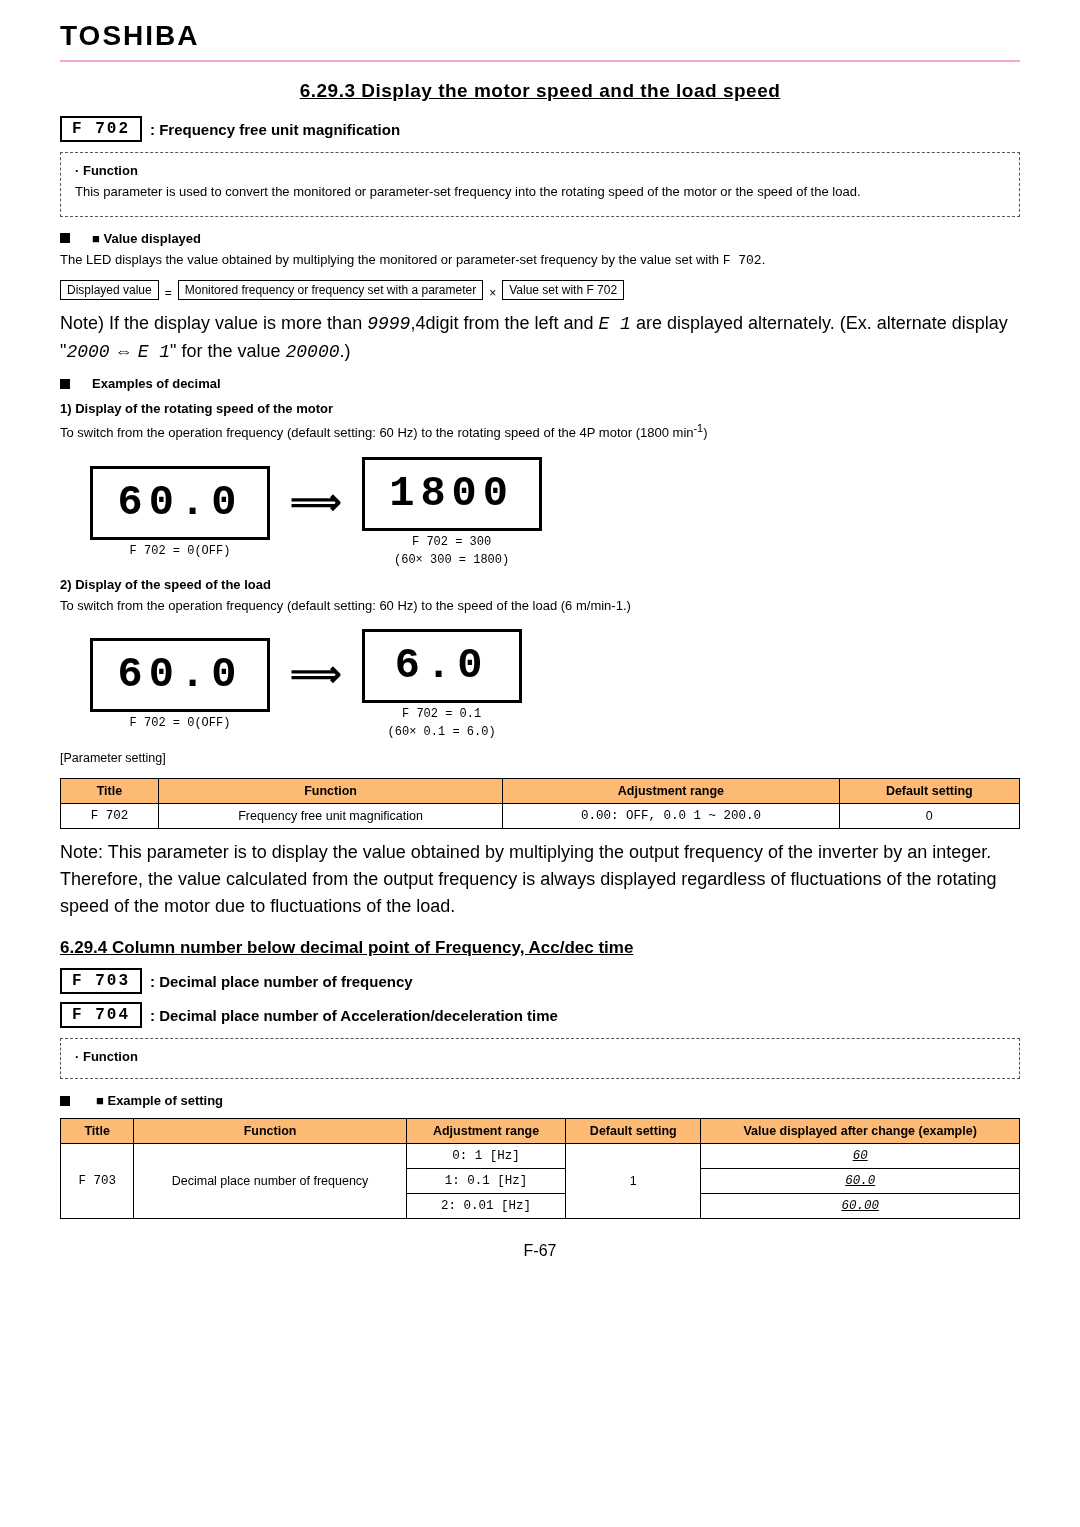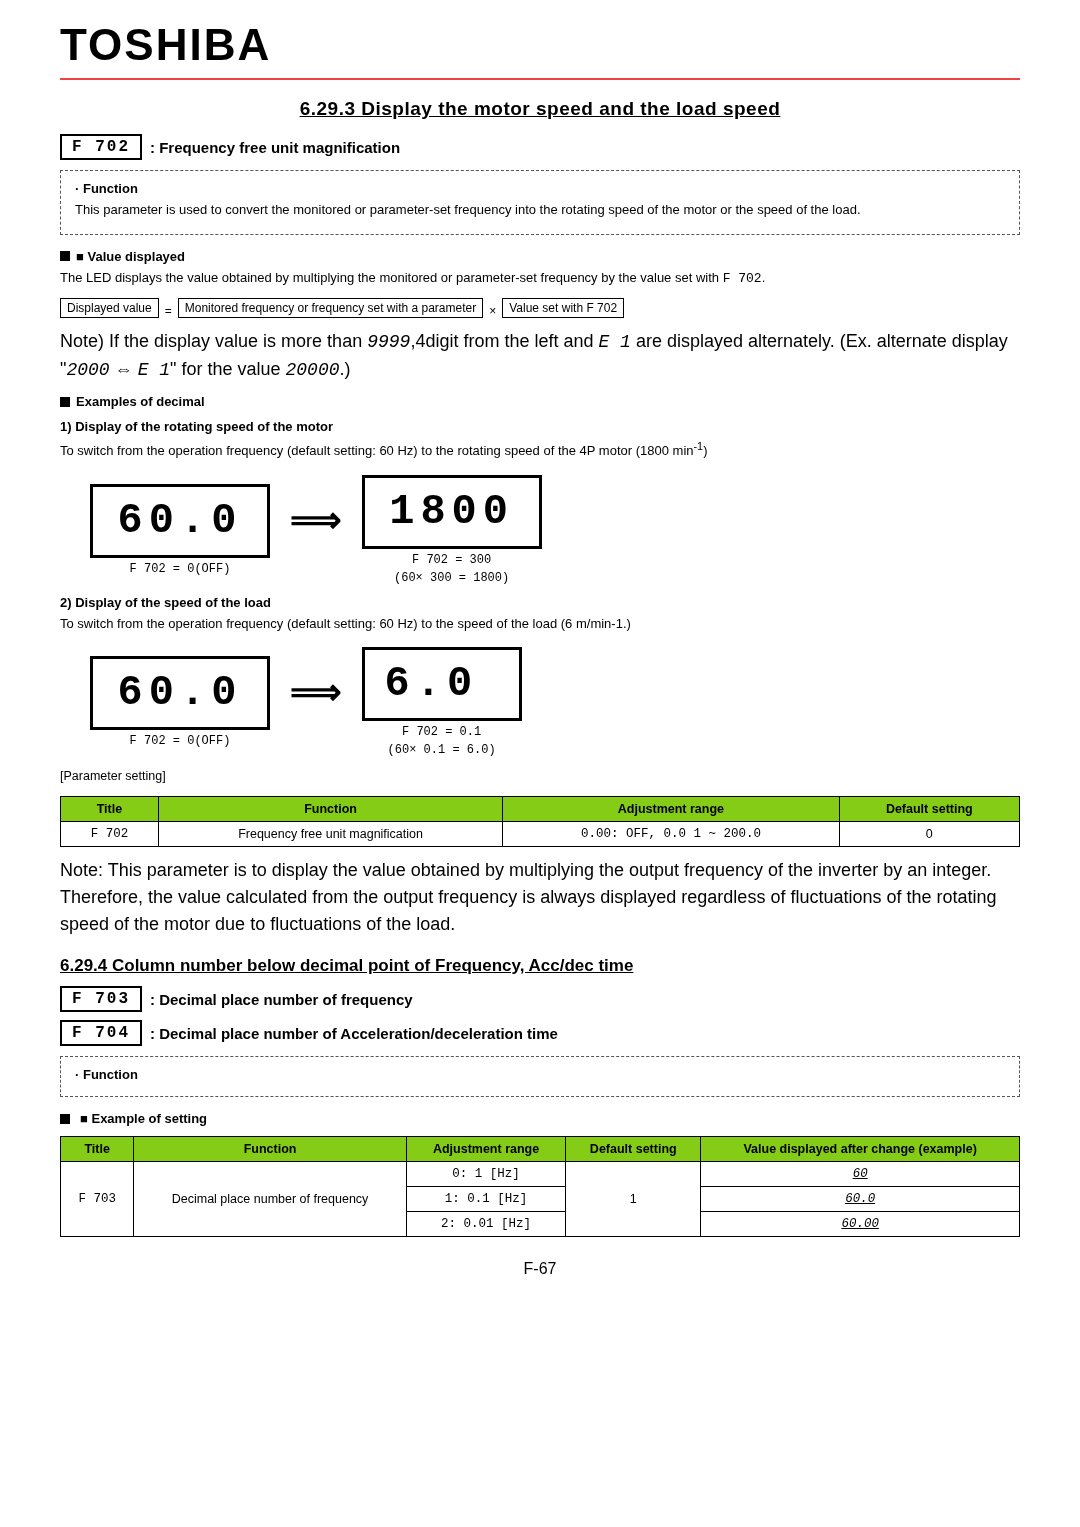--- a/index.html
+++ b/index.html
@@ -6,26 +6,26 @@
     body {
       background: #fff;
       font-family: Arial, sans-serif;
       font-size: 13px;
       color: #000;
       width: 1080px;
       min-height: 1527px;
       padding: 20px 60px;
     }
     .toshiba-logo {
-      font-size: 44px;
+      font-size: 28px;
       font-weight: 900;
       font-family: 'Arial Black', Arial, sans-serif;
       letter-spacing: 2px;
       margin-bottom: 6px;
-      border-bottom: 2px solid #ef4444;
+      border-bottom: 2px solid #f9a8d4;
       padding-bottom: 8px;
     }
     h2 {
       font-size: 19px;
       font-weight: bold;
       text-decoration: underline;
       text-align: center;
       margin: 18px 0 14px 0;
       letter-spacing: 0.5px;
     }
@@ -66,20 +66,21 @@
       height: 10px;
       background: #000;
       margin-right: 6px;
       vertical-align: middle;
     }
     .section-label {
       font-weight: bold;
       margin: 10px 0 4px 0;
       display: flex;
       align-items: center;
+      gap: 16px;
     }
     p { margin: 4px 0; line-height: 1.5; }
     .formula-line {
       display: flex;
       align-items: flex-end;
       margin: 10px 0;
       font-size: 12px;
     }
     .formula-box {
       border: 1px solid #000;
@@ -105,21 +106,21 @@
       background: #fff;
     }
     .lcd-display-small {
       border: 3px solid #000;
       padding: 10px 20px;
       font-family: 'Courier New', monospace;
       font-size: 42px;
       font-weight: bold;
       letter-spacing: 6px;
       min-width: 160px;
-      text-align: left;
+      text-align: center;
       background: #fff;
     }
     .display-label {
       font-size: 12px;
       text-align: center;
       margin-top: 4px;
       font-family: 'Courier New', monospace;
     }
     .display-group {
       display: flex;
@@ -136,21 +137,21 @@
       border-collapse: collapse;
       width: 100%;
       margin: 10px 0;
       font-size: 12.5px;
     }
     table th, table td {
       border: 1px solid #000;
       padding: 5px 10px;
       text-align: center;
     }
-    table th { font-weight: bold; background: #84cc16; }
+    table th { font-weight: bold; background: #fdba74; }
     .note-text { margin: 8px 0; font-size: 18px; line-height: 1.5; }
     .subsection-title {
       font-weight: bold;
       margin: 10px 0 4px 0;
     }
     .page-num {
       text-align: center;
       margin-top: 20px;
       font-size: 16px;
     }

